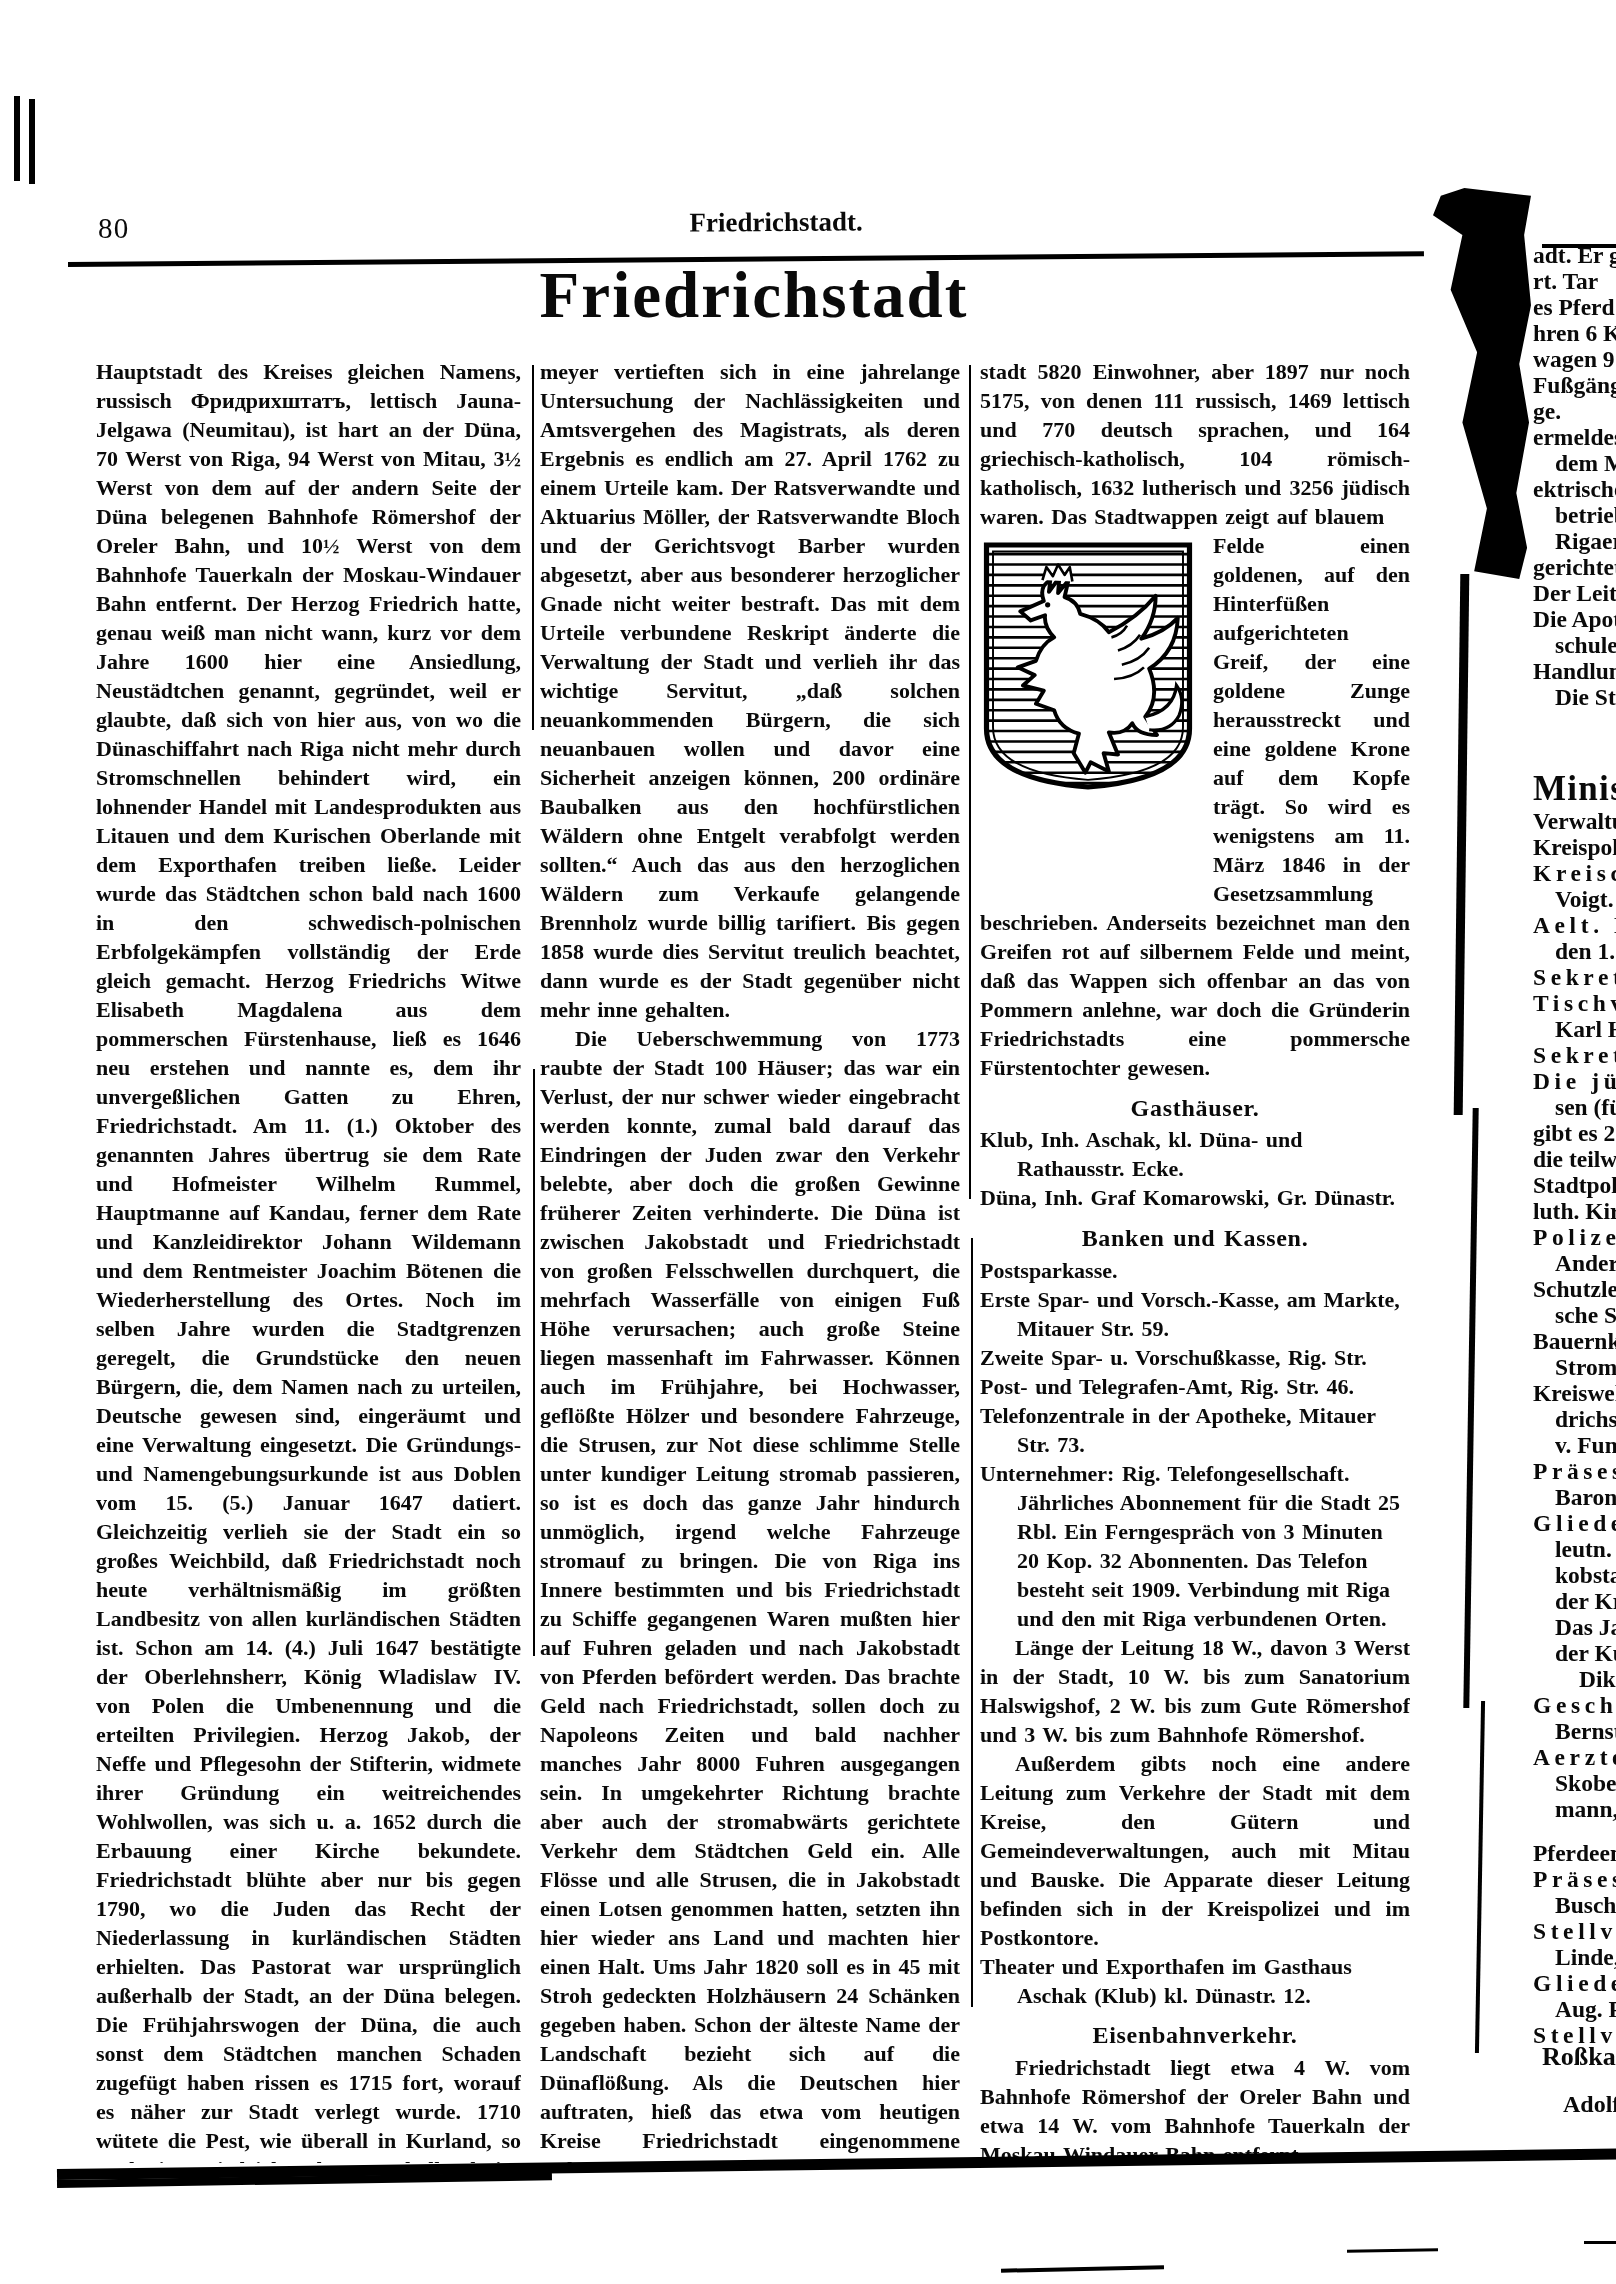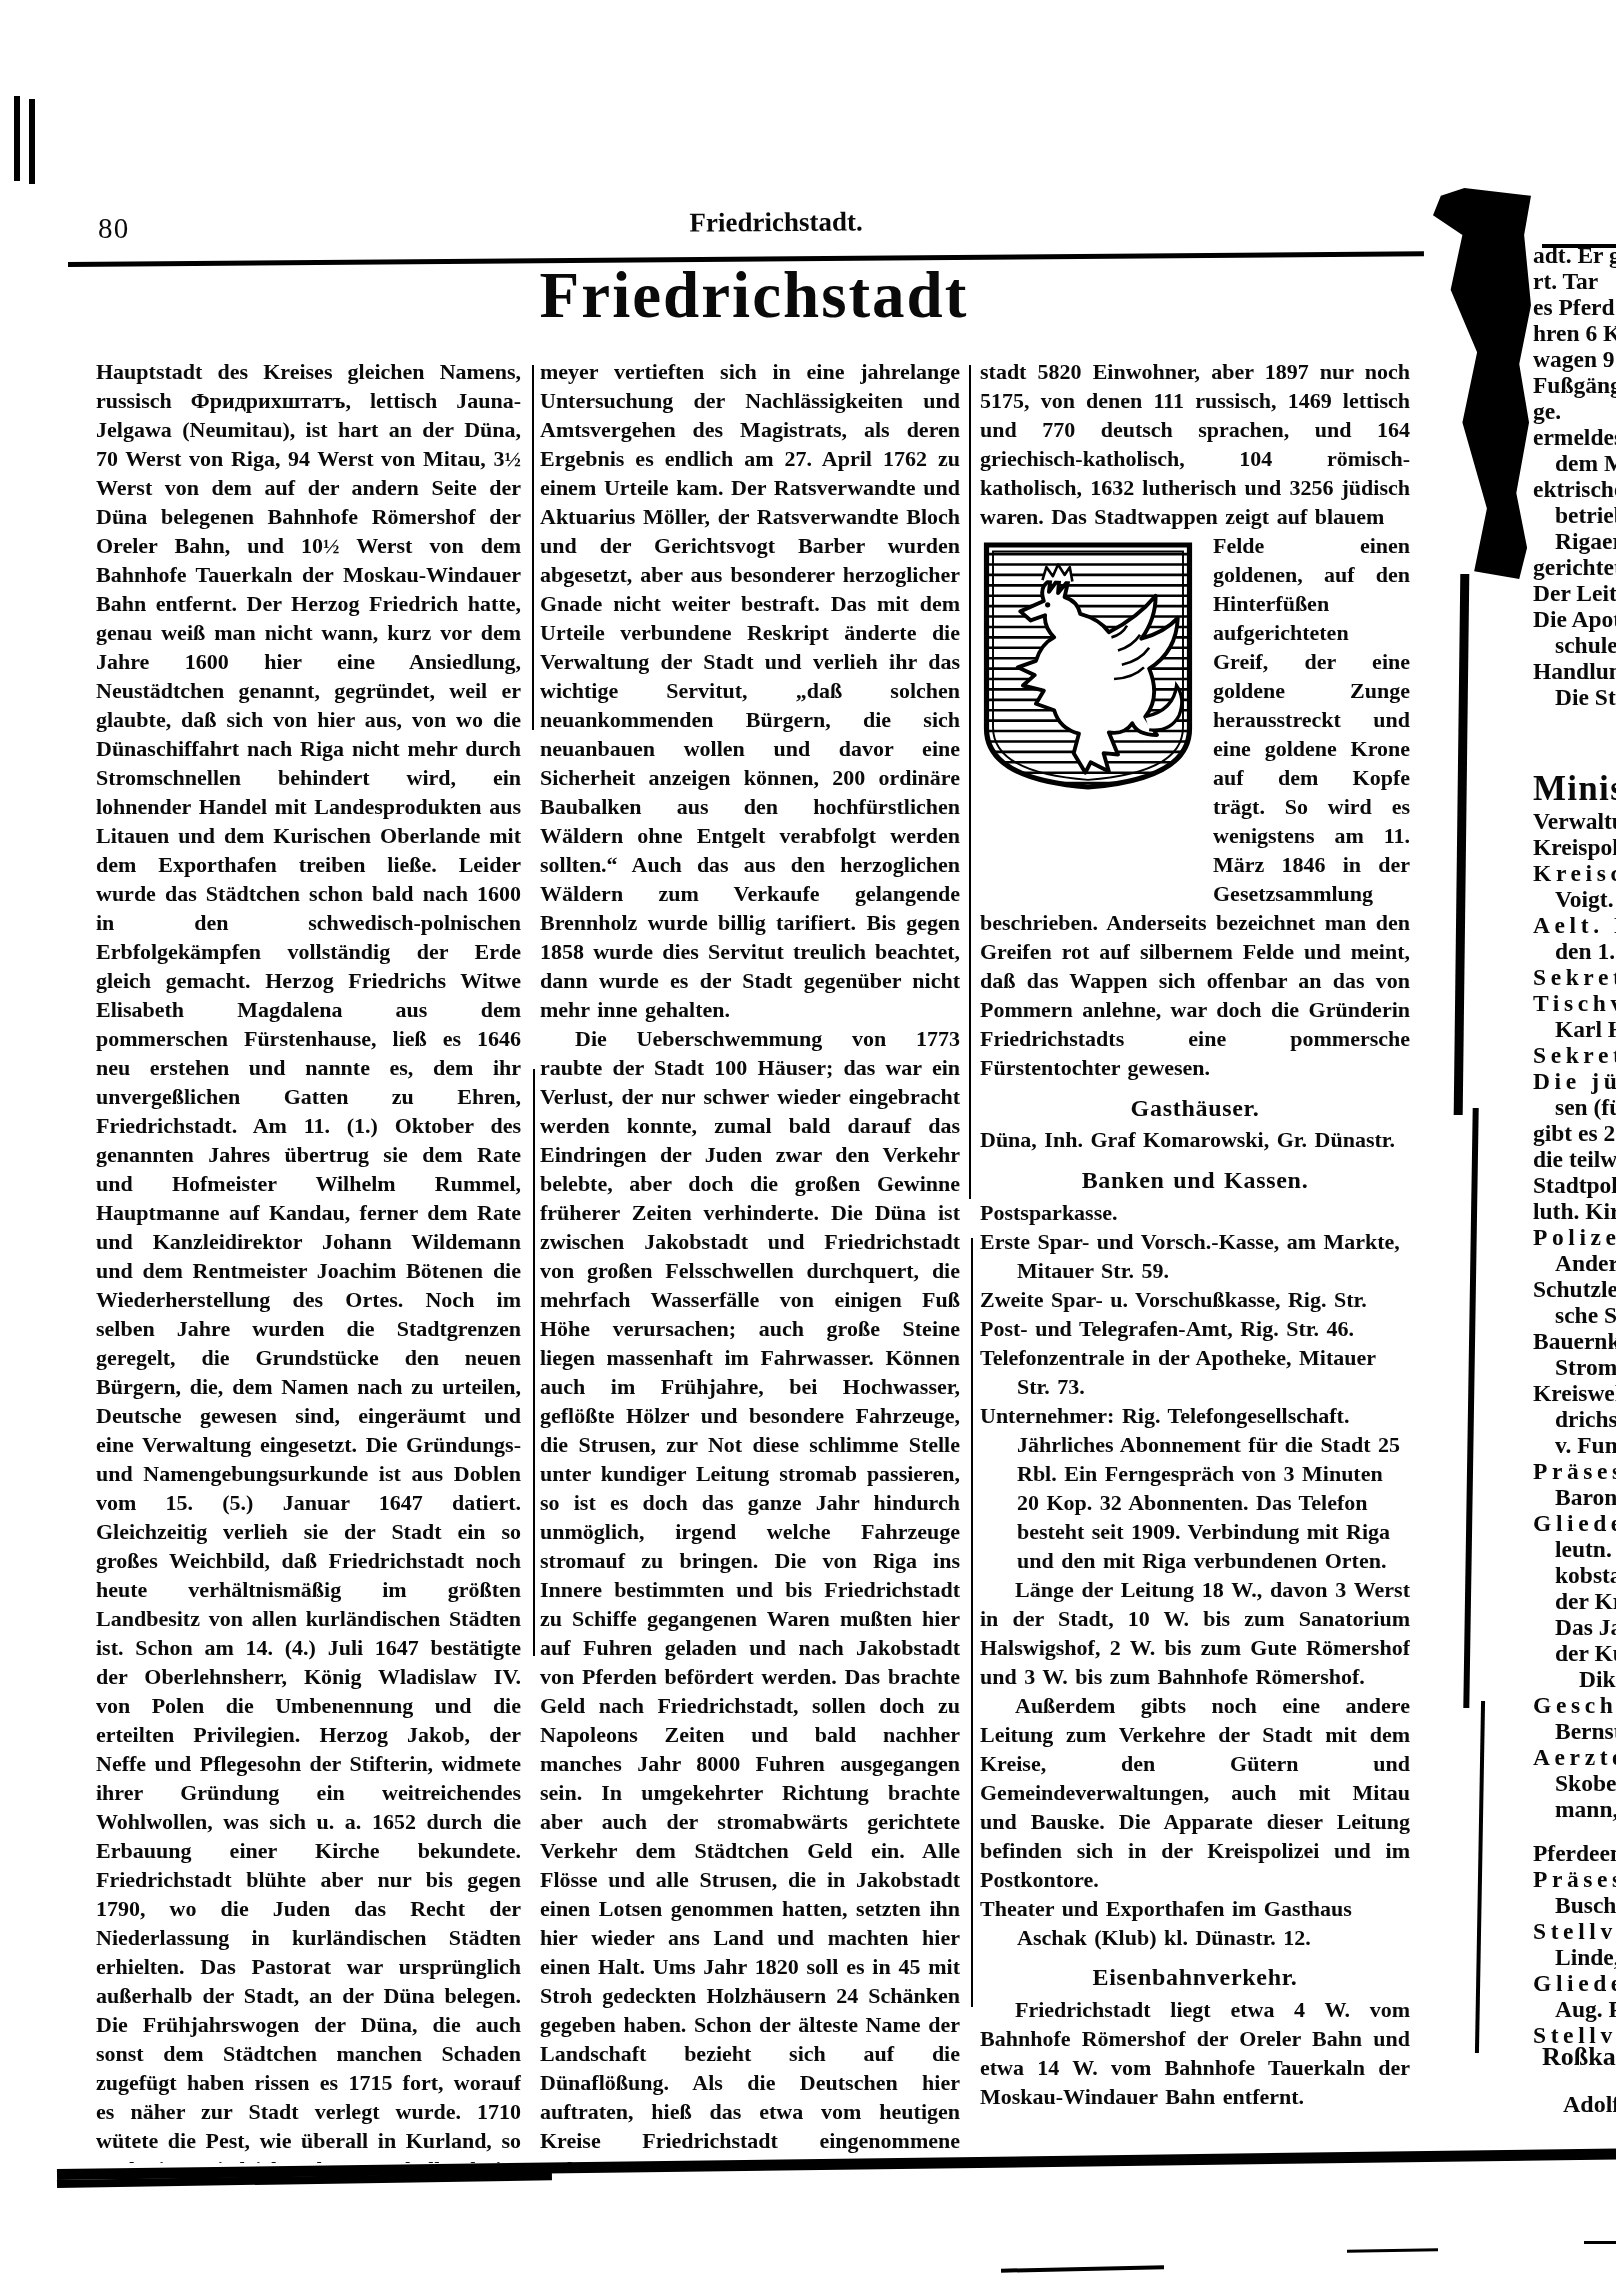--- a/index.html
+++ b/index.html
@@ -122,20 +122,21 @@
         </g>
         <path d="M10 10 H322 V292 Q322 370 166 382 Q10 370 10 292 Z" fill="none" stroke="#000" stroke-width="8"></path>
         <path d="M20 20 H312 V290 Q312 360 166 371 Q20 360 20 290 Z" fill="none" stroke="#000" stroke-width="3"></path>
       </svg>
     </span>
     <p class="para">Felde einen goldenen, auf den Hinterfüßen aufgerichteten Greif, der eine goldene Zunge herausstreckt und eine goldene Krone auf dem Kopfe trägt. So wird es wenigstens am 11. März 1846 in der Gesetzsammlung beschrieben. Anderseits bezeichnet man den Greifen rot auf silbernem Felde und meint, daß das Wappen sich offenbar an das von Pommern anlehne, war doch die Gründerin Friedrichstadts eine pommersche Fürstentochter gewesen.</p>
   </div>
   <div>
 
   <p class="para heading"><span>Gasthäuser.</span></p>
+      <p class="para entry"><span>Klub, Inh. Aschak, kl. Düna- und Rathausstr. Ecke.</span></p>
       <p class="para entry"><span>Düna, Inh. Graf Komarowski, Gr. Dünastr.</span></p>
       <p class="para heading"><span>Banken und Kassen.</span></p>
       <p class="para entry"><span>Postsparkasse.</span></p>
       <p class="para entry"><span>Erste Spar- und Vorsch.-Kasse, am Markte, Mitauer Str. 59.</span></p>
       <p class="para entry"><span>Zweite Spar- u. Vorschußkasse, Rig. Str.</span></p>
       <p class="para entry"><b>Post- und Telegrafen-Amt</b><span>, Rig. Str. 46.</span></p>
       <p class="para entry"><b>Telefonzentrale</b><span> in der Apotheke, Mitauer Str. 73.</span></p>
       <p class="para entry"><span>Unternehmer: Rig. Telefongesellschaft. Jährliches Abonnement für die Stadt 25 Rbl. Ein Ferngespräch von 3 Minuten 20 Kop. 32 Abonnenten. Das Telefon besteht seit 1909. Verbindung mit Riga und den mit Riga verbundenen Orten.</span></p>
       <p class="para indent"><span>Länge der Leitung 18 W., davon 3 Werst in der Stadt, 10 W. bis zum Sanatorium Halswigshof, 2 W. bis zum Gute Römershof und 3 W. bis zum Bahnhofe Römershof.</span></p>
       <p class="para indent"><span>Außerdem gibts noch eine andere Leitung zum Verkehre der Stadt mit dem Kreise, den Gütern und Gemeindeverwaltungen, auch mit Mitau und Bauske. Die Apparate dieser Leitung befinden sich in der Kreispolizei und im Postkontore.</span></p>

